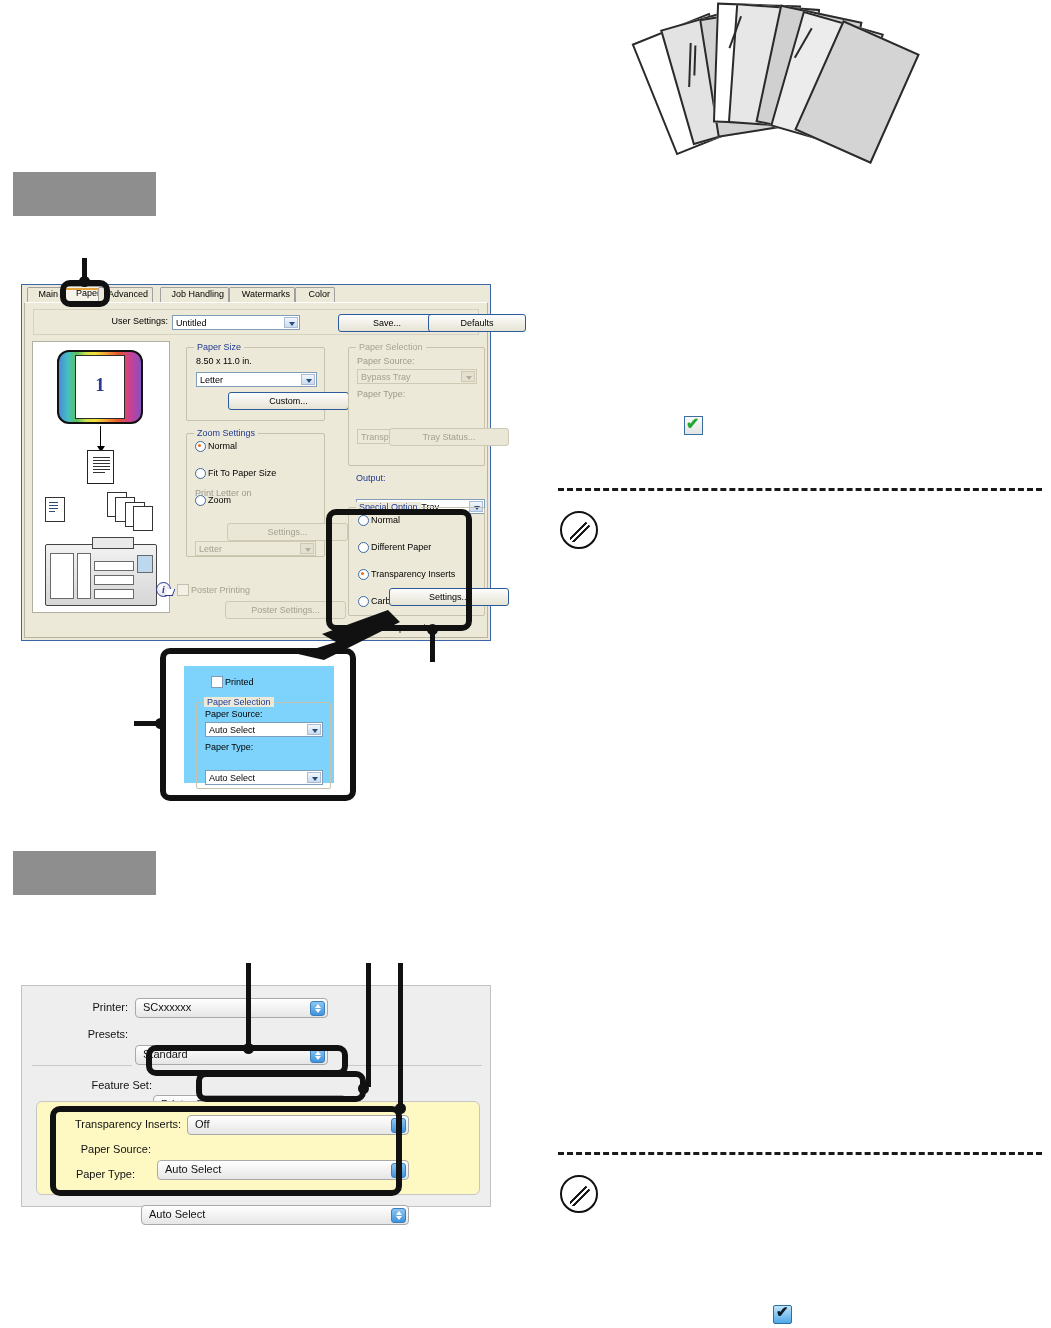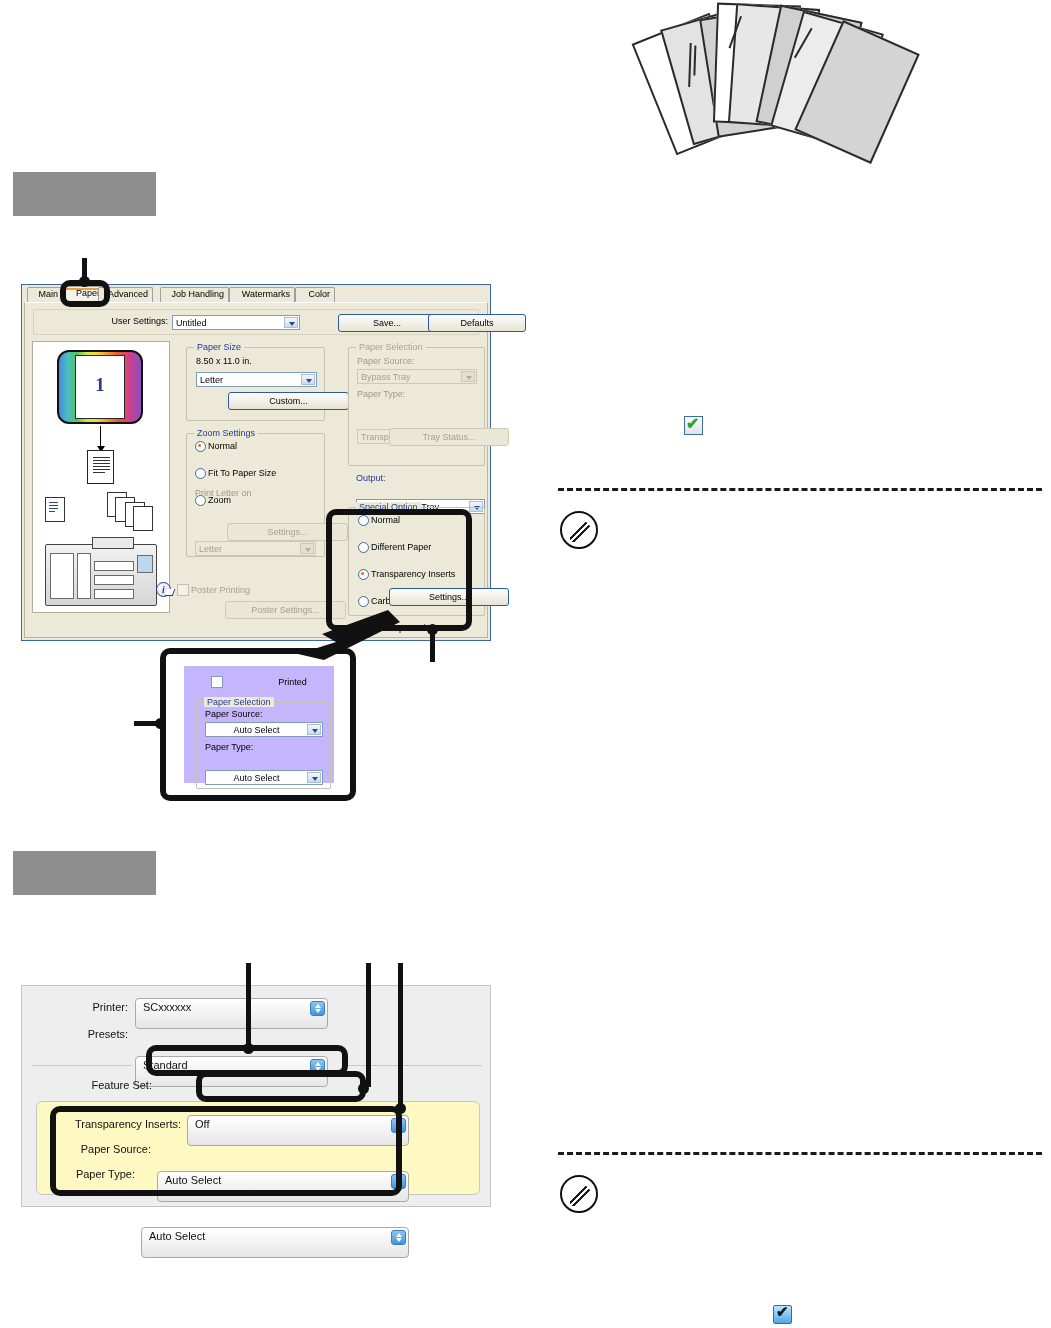--- a/index.html
+++ b/index.html
@@ -171,32 +171,31 @@
     position:absolute; width:11px; height:11px; border-radius:50%; background:#111;
   }
 
   
   #callout-dialog {
     position:absolute; left:160px; top:648px; width:196px; height:153px;
     border:6px solid #111; border-radius:10px; background:#fff;
   }
   #callout-dialog .inner {
     position:absolute; left:18px; top:12px; right:16px; bottom:12px;
-    background:#c4b5fd;
-    text-align:center;
+    background:#7dd3fc;
   }
 
   
   #mac-dialog {
     position:absolute; left:21px; top:985px; width:470px; height:222px;
     background:#eeeeee; border:1px solid #c2c2c2;
   }
   .mac-label { text-align:right; font-size:11px; color:#111; }
   .mac-pop {
-    position:relative; height:31px; border:1px solid #a9a9a9; border-radius:4px;
+    position:relative; height:20px; border:1px solid #a9a9a9; border-radius:4px;
     background:linear-gradient(#ffffff,#e6e6e6);
     font-size:11px; line-height:17px; padding:0 26px 4px 7px; color:#111;
     white-space:nowrap; overflow:hidden;
     box-shadow:0 1px 0 rgba(255,255,255,.7) inset;
   }
   .mac-pop .stepper {
     position:absolute; right:2px; top:2px; width:15px; height:15px; border-radius:3px;
     background:linear-gradient(#8ec6f2,#3f94dd);
     border:1px solid #3a7ebc;
   }

